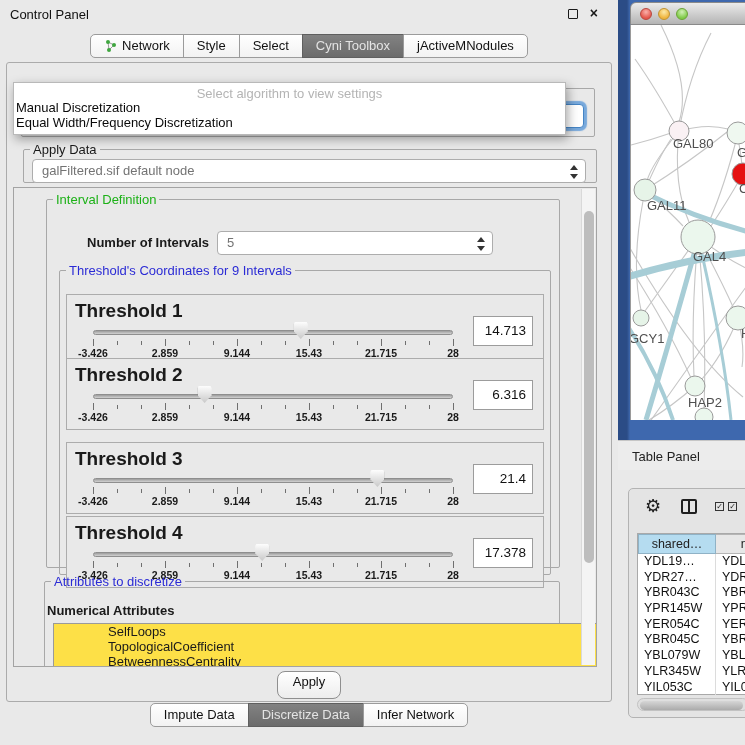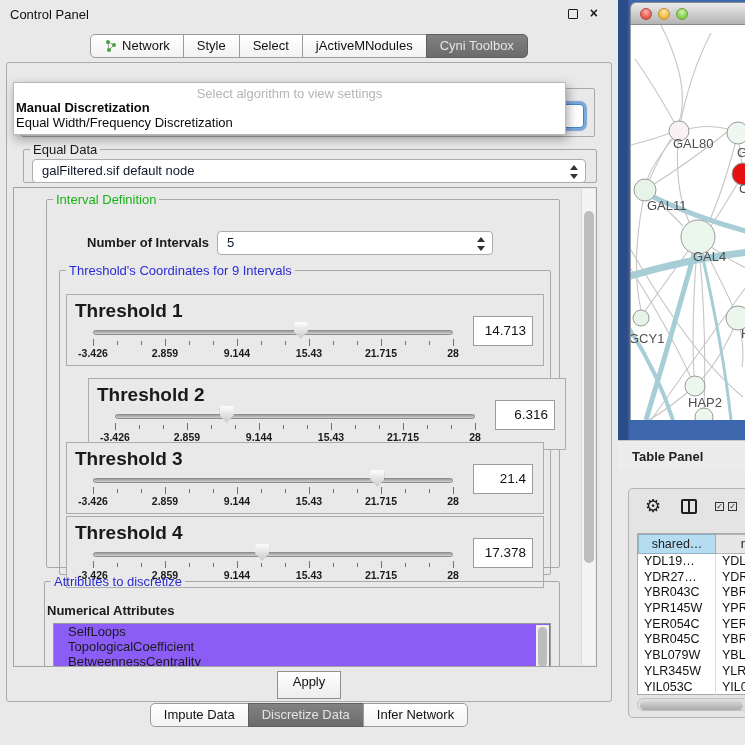--- a/index.html
+++ b/index.html
@@ -26,35 +26,35 @@
     border:1px solid #ABABAB; border-radius:3px; background:#E9E9E9; }
 
   fieldset { border:1px solid #A8A8A8; border-radius:2px; position:absolute; }
   legend { font-size:13px; padding:0 3px; margin-left:6px; white-space:nowrap; }
   legend.gray  { color:#5A5A5A; }
   legend.green { color:#1CB117; }
   legend.blue  { color:#2B2BD5; }
   legend.black { color:#1a1a1a; }
 
   .combo { background:#fff; border:1px solid #ADADAD; border-radius:4px; height:24px; position:relative;
-    font-size:13px; line-height:22px; padding-left:9px; color:#0f172a; }
+    font-size:13px; line-height:22px; padding-left:9px; color:#737373; }
   .combo .arrows { position:absolute; right:7px; top:3px; width:10px; height:18px; }
   .combo .arrows .up, .combo .arrows .dn { position:absolute; left:2px; width:0; height:0; border-left:4px solid transparent; border-right:4px solid transparent; }
   .combo .arrows .up { top:2px; border-bottom:5px solid #333; }
   .combo .arrows .dn { bottom:2px; border-top:5px solid #333; }
   .combo.focused { box-shadow:0 0 1px 3px rgba(100,158,217,.85); border-color:#4585C5; }
 
   .fs-algo { left:14px; top:18px; width:574px; height:56px; }
   .combo-algo { position:absolute; left:8px; top:8px; width:554px; }
 
   .popup { position:absolute; left:6px; top:19px; width:553px; height:53px; background:#fff;
     border:1px solid #B9B9B9; box-shadow:2px 4px 10px rgba(0,0,0,.35); z-index:6; }
   .popup .prompt { text-align:center; color:#B4B4B4; font-size:13px; padding-top:3px; height:17px; }
   .popup .opt { font-size:13px; padding-left:2px; height:15px; line-height:15px; color:#0a0a0a; }
-  .popup .opt.hl { font-weight:bold; }
+  .popup .opt.hl { font-weight:normal; }
 
   .fs-tabledata { left:16px; top:79px; width:574px; height:41px; }
   .combo-table { position:absolute; left:8px; top:2px; width:554px; }
 
   .viewport { position:absolute; left:6px; top:124px; width:584px; height:480px; border:1px solid #A3A3A3; overflow:hidden; background:#E9E9E9; }
   .fs-interval { left:32px; top:4px; width:514px; height:376px; }
   .noi-label { position:absolute; left:40px; top:28px; font-weight:bold; font-size:13px; }
   .combo-noi { position:absolute; left:170px; top:24px; width:276px; }
   .fs-thresholds { left:12px; top:56px; width:492px; height:312px; }
 
@@ -69,47 +69,47 @@
   .tick { position:absolute; top:0; width:1px; background:#6F6F6F; }
   .tick.minor { height:4px; top:2px; }
   .tick.major { height:7px; }
   .ticklabels { position:absolute; left:26px; top:52px; width:308px; height:13px; }
   .ticklabel { position:absolute; transform:translateX(-50%); font-size:10.5px; font-weight:bold; color:#1a1a1a; white-space:nowrap; }
   .vfield { position:absolute; right:10px; top:21px; width:60px; height:30px; background:#fff; border:1px solid #9C9C9C;
     font-size:13.5px; line-height:28px; text-align:right; padding-right:6px; color:#111; }
 
   .fs-attr { left:30px; top:386px; width:516px; height:108px; }
   .attr-title { position:absolute; left:2px; top:14px; font-weight:bold; font-size:13px; }
-  .listbox { position:absolute; left:8px; top:34px; width:498px; height:60px; background:#8b5cf6; border:1px solid #9A9A9A; overflow:hidden; }
+  .listbox { position:absolute; left:8px; top:34px; width:574px; height:60px; background:#fde047; border:1px solid #9A9A9A; overflow:hidden;padding-left:40px; }
   .listbox .item { font-size:13px; line-height:15px; padding-left:14px; white-space:nowrap; }
   .list-vsb { position:absolute; right:1px; top:1px; width:13px; height:56px; background:#F0F0F0; }
   .list-vsb .lthumb { position:absolute; left:2px; top:2px; width:9px; height:40px; background:#BDBDBD; border-radius:5px; }
 
   .vp-vsb { position:absolute; right:1px; top:1px; width:14px; height:476px; background:#F4F4F4; border-left:1px solid #D9D9D9; }
   .vp-vsb .vthumb { position:absolute; left:2px; top:22px; width:10px; height:352px; background:#BDBDBD; border-radius:6px; }
 
   .apply-btn { position:absolute; left:50%; transform:translateX(-50%); top:608px; width:64px; height:28px;
-    background:linear-gradient(#FFFFFF,#EDEDED); border:1px solid #8F8F8F; border-radius:0;
+    background:linear-gradient(#FFFFFF,#EDEDED); border:1px solid #8F8F8F; border-radius:8px;
     font-size:13px; text-align:center; line-height:20px; color:#111; }
   .tabbar.bottom { top:703px; }
 
   
   .rs { position:absolute; left:618px; top:0; width:127px; height:745px; overflow:hidden; }
   .desktop { position:absolute; left:0; top:0; width:127px; height:458px;
     background:linear-gradient(90deg,#2B4C86 0px,#2B4C86 9px,#3E68AE 12px); }
   .macwin { position:absolute; left:12px; top:2px; width:130px; height:418px; }
   .mw-titlebar { height:23px; background:linear-gradient(#EBEBEB,#B4B4B4); border:1px solid #8A8A8A;
     border-radius:6px 6px 0 0; position:relative; }
   .light { position:absolute; top:5px; width:12px; height:12px; border-radius:50%; }
   .light.red    { left:9px;  background:radial-gradient(circle at 50% 30%,#FAB1AB,#E4564B 70%); border:1px solid #B8473E; }
   .light.yellow { left:27px; background:radial-gradient(circle at 50% 30%,#FCE9A8,#F0B43C 70%); border:1px solid #C09230; }
   .light.green  { left:45px; background:radial-gradient(circle at 50% 30%,#D2F0B7,#7FCB47 70%); border:1px solid #6BA337; }
   .mw-canvas { height:395px; background:#fff; overflow:hidden; border-left:1px solid #9a9a9a; }
 
-  .tp-titlebar { position:absolute; left:0; top:440px; width:127px; height:30px; background:#ECECEC; border-top:1px solid #C6C6C6;font-weight:bold; }
+  .tp-titlebar { position:absolute; left:0; top:440px; width:127px; height:30px; background:#ECECEC; border-top:1px solid #C6C6C6; }
   .tp-title { position:absolute; left:14px; top:8px; font-size:13px; color:#222; }
   .twin { position:absolute; left:10px; top:488px; width:150px; height:230px; background:#E4E4E4;
     border:1px solid #B3B3B3; border-radius:5px; }
   .gear { position:absolute; left:16px; top:6px; font-size:18px; color:#1f1f1f; }
   .split-icon { position:absolute; left:52px; top:10px; width:16px; height:15px; border:2px solid #1f1f1f; border-radius:2px; }
   .split-icon::after { content:""; position:absolute; left:5px; top:0; width:2px; height:11px; background:#1f1f1f; }
   .chk { position:absolute; top:13px; width:9px; height:9px; border:1.4px solid #333; font-size:8px; line-height:7px; text-align:center; color:#222; }
   .chk.c1 { left:86px; } .chk.c2 { left:99px; }
 
   .dtable { position:absolute; left:8px; top:44px; width:170px; height:162px; background:#fff; border:1px solid #A9A9A9; font-size:12.5px; }
@@ -144,46 +144,46 @@
             <circle cx="5" cy="11" r="2" fill="#3FA63F"></circle>
           </svg>
           <span>Network</span>
         </div>
         <div class="seg-item">
           <span>Style</span>
         </div>
         <div class="seg-item">
           <span>Select</span>
         </div>
-        <div class="seg-item">
-          <span>jActiveMNodules</span>
-        </div>
         <div class="seg-item sel">
           <span>Cyni Toolbox</span>
+        </div>
+        <div class="seg-item">
+          <span>jActiveMNodules</span>
         </div>
       </div>
     </div>
 
   <div class="content">
 
     <fieldset class="fs-algo">
       <legend class="gray">Discretization Algorithm</legend>
       <div class="combo focused combo-algo"></div>
     </fieldset>
 
     <div class="popup">
       <div class="prompt">Select algorithm to view settings</div>
       <div id="popup-options">
           <div class="opt hl">Manual Discretization</div>
           <div class="opt">Equal Width/Frequency Discretization</div>
         </div>
     </div>
 
     <fieldset class="fs-tabledata">
-      <legend class="black">Equal Data</legend>
+      <legend class="black">Apply Data</legend>
       <div class="combo combo-table">
         <span>galFiltered.sif default node</span>
         <span class="arrows">
             <span class="up"></span>
             <span class="dn"></span>
           </span>
       </div>
     </fieldset>
 
     <div class="viewport">
@@ -225,21 +225,21 @@
                 <div class="ticklabels">
                   <span class="ticklabel" style="left: 0px;">-3.426</span>
                   <span class="ticklabel" style="left: 72px;">2.859</span>
                   <span class="ticklabel" style="left: 144px;">9.144</span>
                   <span class="ticklabel" style="left: 216px;">15.43</span>
                   <span class="ticklabel" style="left: 288px;">21.715</span>
                   <span class="ticklabel" style="left: 360px;">28</span>
                 </div>
                 <div class="vfield">14.713</div>
               </div>
-              <div class="tbox" style="top: 100px; margin-left: 22px;">
+              <div class="tbox" style="top: 80px;">
                 <div class="tlabel">Threshold 2</div>
                 <div class="track"></div>
                 <div class="thumb" style="left: 130.599px;"></div>
                 <div class="tickrow">
                   <div class="tick major" style="left: 0px;"></div>
                   <div class="tick minor" style="left: 24px;"></div>
                   <div class="tick minor" style="left: 48px;"></div>
                   <div class="tick major" style="left: 72px;"></div>
                   <div class="tick minor" style="left: 96px;"></div>
                   <div class="tick minor" style="left: 120px;"></div>

